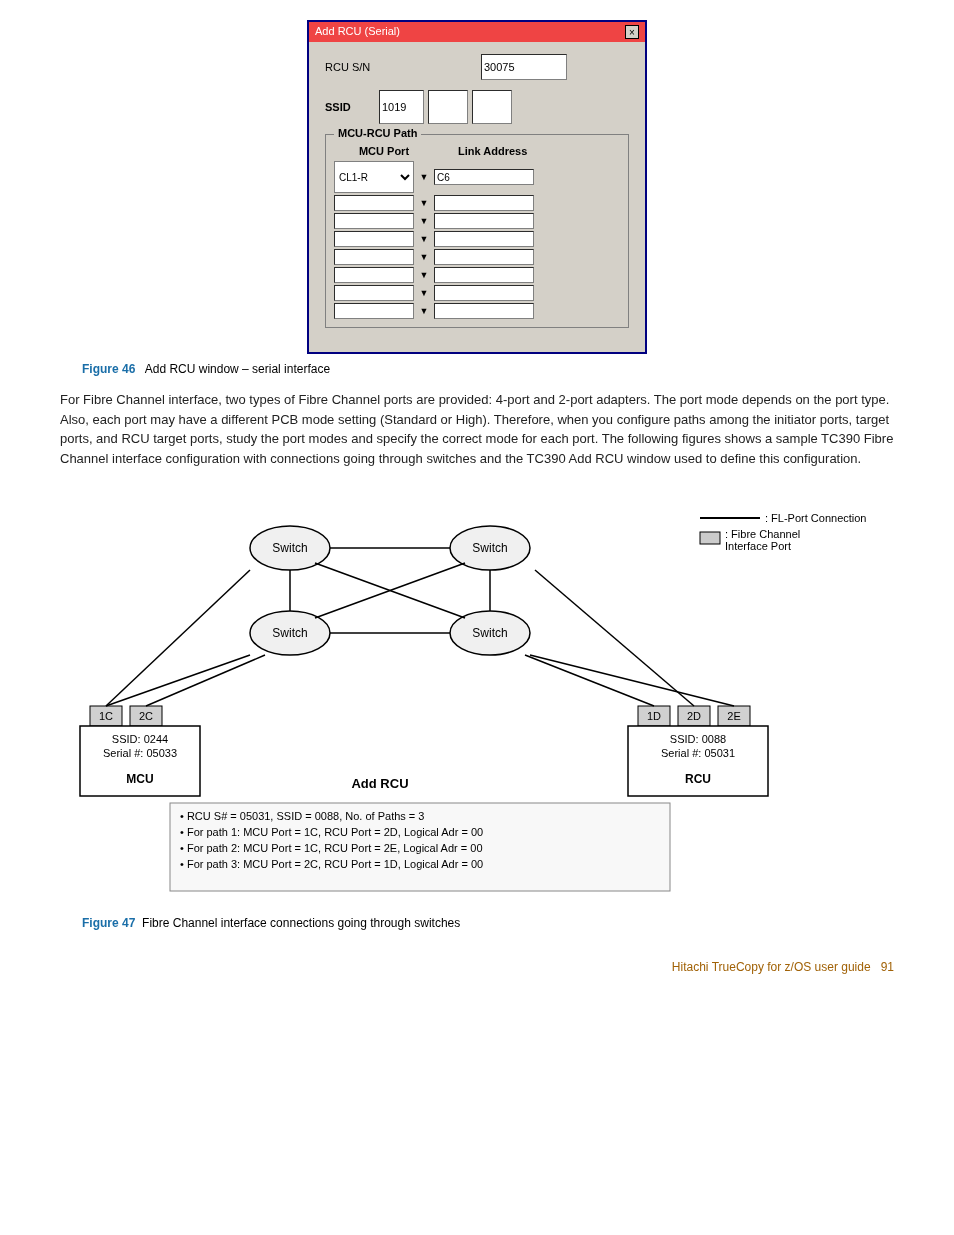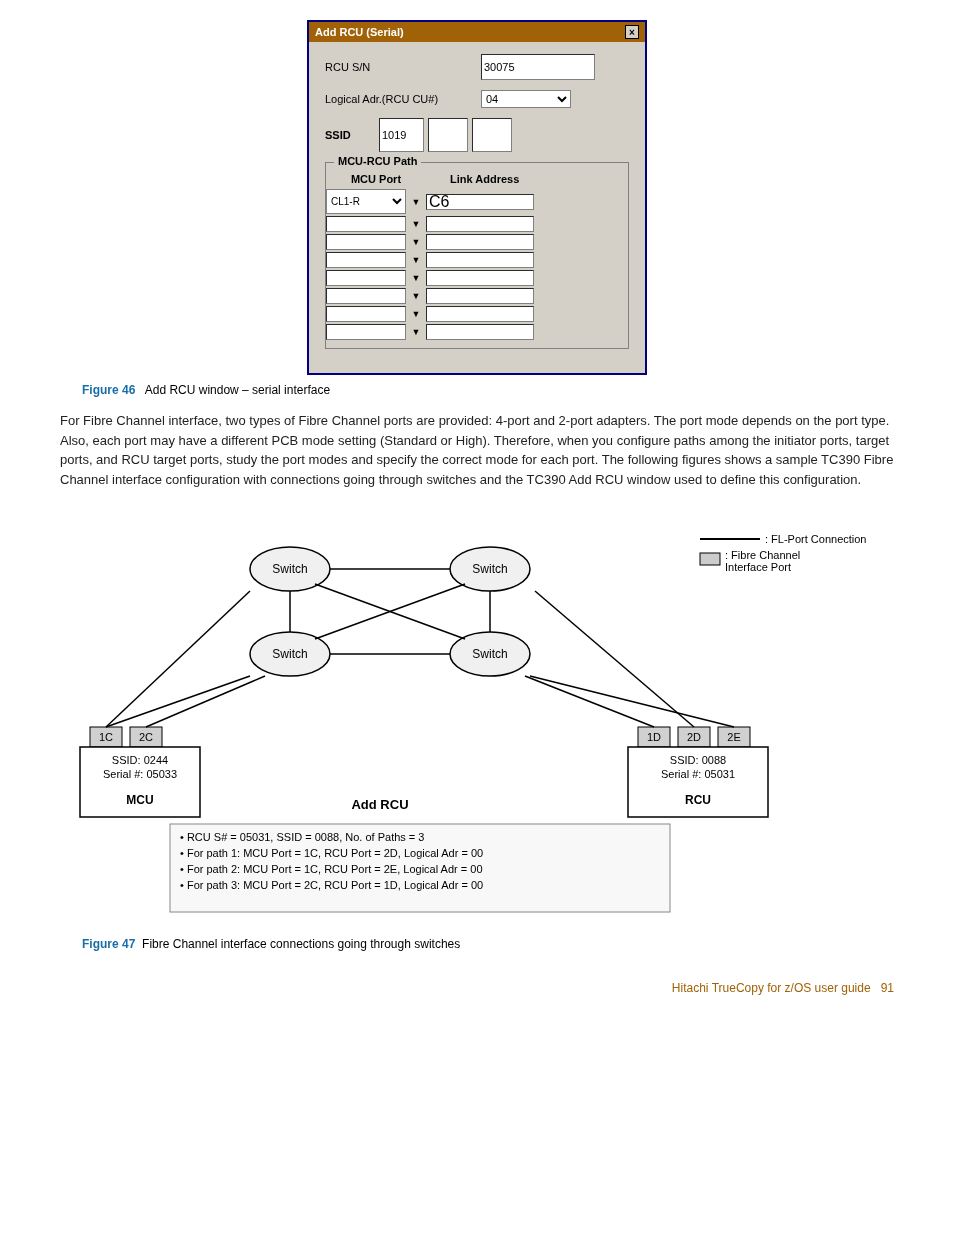--- a/index.html
+++ b/index.html
@@ -19,28 +19,27 @@
       justify-content: center;
       margin-bottom: 8px;
     }
     .dialog {
       width: 340px;
       border: 2px solid #000080;
       background: #d4d0c8;
       font-size: 11px;
     }
     .dialog-titlebar {
-      background: #a16207;
+      background: #ef4444;
       color: #fff;
       padding: 3px 6px;
       font-size: 11px;
-      font-weight: bold;
+      font-weight: normal;
       display: flex;
       justify-content: space-between;
-      align-items: center;
     }
     .dialog-titlebar-close {
       background: #d4d0c8;
       border: 1px solid #000;
       width: 14px;
       height: 14px;
       display: flex;
       align-items: center;
       justify-content: center;
       font-size: 10px;
@@ -58,21 +57,21 @@
     .dialog-label {
       width: 156px;
       font-size: 11px;
     }
     .dialog-input {
       border: 1px inset #808080;
       background: #fff;
       height: 18px;
       font-size: 11px;
       padding: 12px 2px;
-      width: 114px;
+      width: 86px;
     }
     .dialog-select {
       border: 1px solid #808080;
       background: #fff;
       height: 18px;
       font-size: 11px;
       width: 90px;
     }
     .ssid-row {
       display: flex;
@@ -93,21 +92,21 @@
       padding: 0 2px;
       width: 45px;
     }
     .ssid-input-sm {
       width: 40px;
     }
 
     
     .mcu-rcu-group {
       border: 1px solid #808080;
-      padding: 6px 0;
+      padding: 6px 8px;
       margin-bottom: 12px;
       position: relative;
     }
     .mcu-rcu-group-title {
       position: absolute;
       top: -8px;
       left: 8px;
       background: #d4d0c8;
       padding: 0 4px;
       font-size: 11px;
@@ -127,36 +126,36 @@
     .mcu-col-header:last-child { width: 120px; margin-left: 20px; }
     .mcu-row {
       display: flex;
       align-items: center;
       margin-bottom: 2px;
       gap: 4px;
     }
     .mcu-port-select {
       border: 1px solid #808080;
       background: #fff;
-      height: 25px;
+      height: 32px;
       font-size: 10px;
       width: 80px;
     }
     .mcu-port-arrow {
       font-size: 9px;
       width: 12px;
       text-align: center;
     }
     .mcu-link-input {
       border: 1px inset #808080;
       background: #fff;
       height: 16px;
-      font-size: 16px;
+      font-size: 10px;
       padding: 0 2px;
-      width: 108px;
+      width: 100px;
     }
 
     
     .dialog-buttons {
       display: flex;
       justify-content: center;
       gap: 8px;
       padding: 4px 0 4px;
     }
     .dialog-btn {
@@ -217,26 +216,20 @@
         <span>×</span>
       </div>
     </div>
     <div class="dialog-body">
 
       <div class="dialog-field-row">
         <span class="dialog-label">RCU S/N</span>
         <input class="dialog-input" value="30075" style="">
       </div>
 
-      <div class="dialog-field-row">
-        <span class="dialog-label">Logical Adr.(RCU CU#)</span>
-        <select class="dialog-select">
-          <option>04</option>
-        </select>
-      </div>
 
       <div class="ssid-row">
         <span class="ssid-label" style="font-weight:bold;">SSID</span>
         <input class="ssid-input" value="1019" style="">
         <input class="ssid-input ssid-input-sm" value="" style="">
         <input class="ssid-input ssid-input-sm" value="" style="">
       </div>
 
       <div class="mcu-rcu-group">
         <span class="mcu-rcu-group-title">MCU-RCU Path</span>

